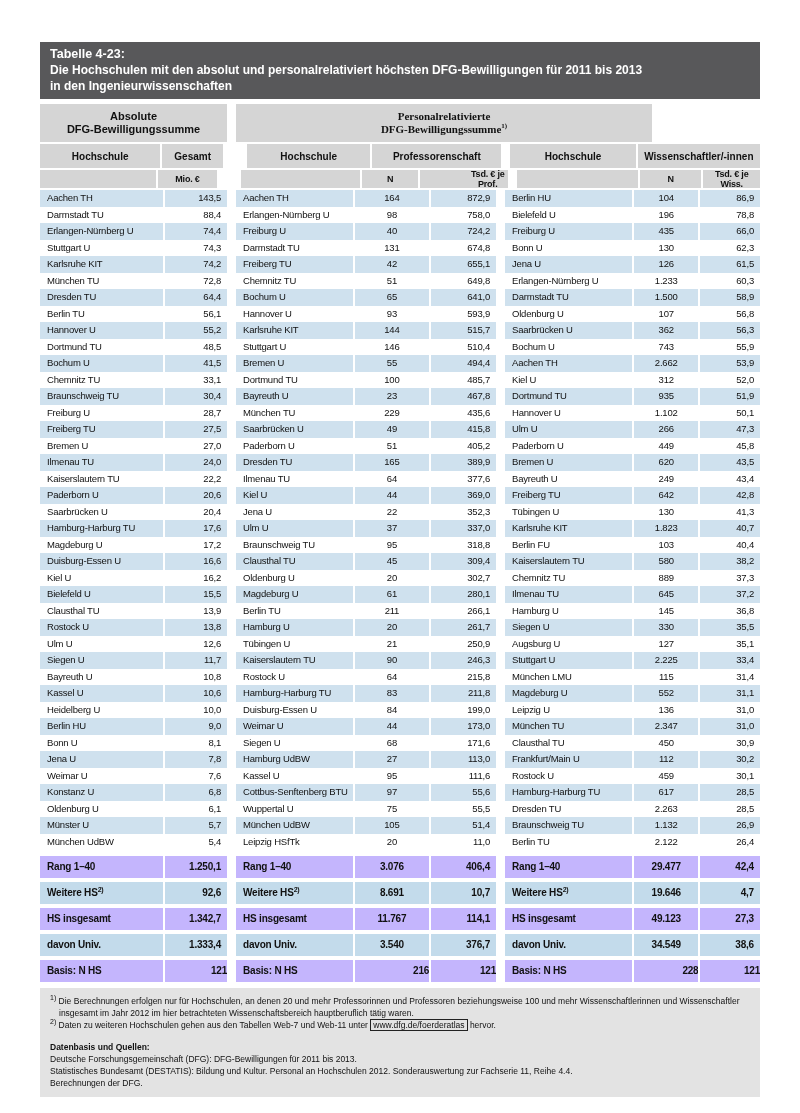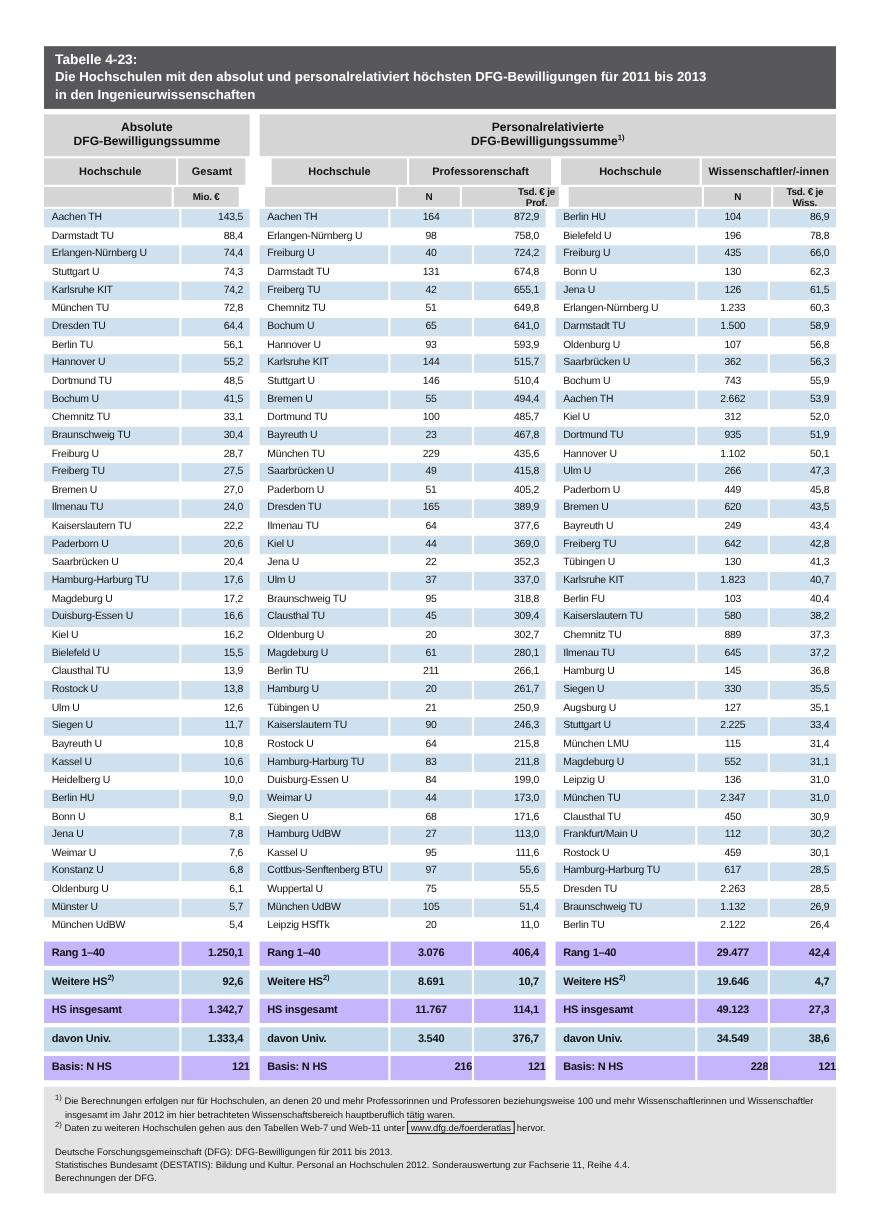--- a/index.html
+++ b/index.html
@@ -21,21 +21,21 @@
   .title-line { font-weight: bold; font-size: 12px;   line-height: 16px; }
 
   
   .hrow { display: flex; margin-bottom: 2px; }
   .hcell {
     background: #d5d5d5; font-weight: bold; text-align: center;
     display: flex; flex-direction: column; justify-content: center;
   }
   .hg { height: 38px; font-size: 11px; line-height: 13px; }
   .hg1 { width: 187px; margin-right: 9px; }
-  .hg2 { width: 524px; }
+  .hg2 { width: 416px; font-family: Liberation Serif, serif; }
   .hc { height: 24px; font-size: 10px; }
   .hu { height: 18px; font-size: 9px; letter-spacing: -0.2px; }
   sup { font-size: 7px; vertical-align: super; line-height: 0; }
 
   .w-name1 { width: 123px; margin-right: 2px; }
   .w-val1  { width: 62px;  margin-right: 24px; }
   .w-name2 { width: 126px; margin-right: 2px; }
   .w-span2 { width: 132px; margin-right: 9px; }
   .w-n2    { width: 60px;  margin-right: 2px; }
   .w-v2    { width: 90px;  margin-right: 9px; padding-left: 47px; }
@@ -773,20 +773,21 @@
               <div class="c c-val">121</div>
             </div>
           </div>
       </div>
     </div>
 
     <div class="footnotes">
       <div class="fn"><sup>1)</sup><span> Die Berechnungen erfolgen nur für Hochschulen, an denen 20 und mehr Professorinnen und Professoren beziehungsweise 100 und mehr Wissenschaftlerinnen und Wissenschaftler insgesamt im Jahr 2012 im hier betrachteten Wissenschaftsbereich hauptberuflich tätig waren.</span></div>
       <div class="fn"><sup>2)</sup><span> Daten zu weiteren Hochschulen gehen aus den Tabellen Web-7 und Web-11 unter </span><span class="fn-link">www.dfg.de/foerderatlas</span><span> hervor.</span></div>
       <div class="sources">
+        <div class="src-title">Datenbasis und Quellen:</div>
         <div>Deutsche Forschungsgemeinschaft (DFG): DFG-Bewilligungen für 2011 bis 2013.</div>
         <div>Statistisches Bundesamt (DESTATIS): Bildung und Kultur. Personal an Hochschulen 2012. Sonderauswertung zur Fachserie 11, Reihe 4.4.</div>
         <div>Berechnungen der DFG.</div>
       </div>
     </div>
 
   </div>
 </div>
 
 </body></html>

